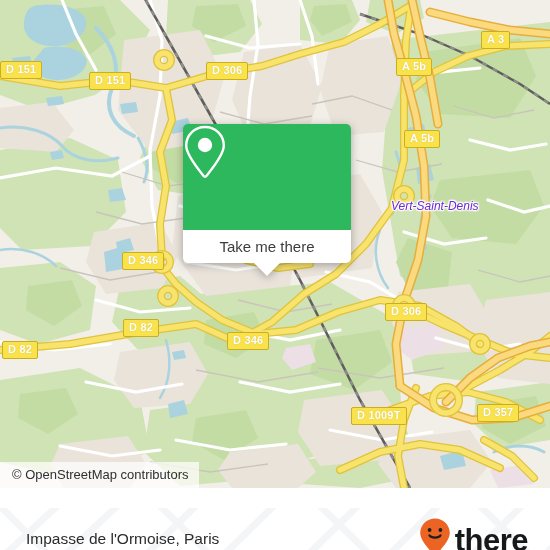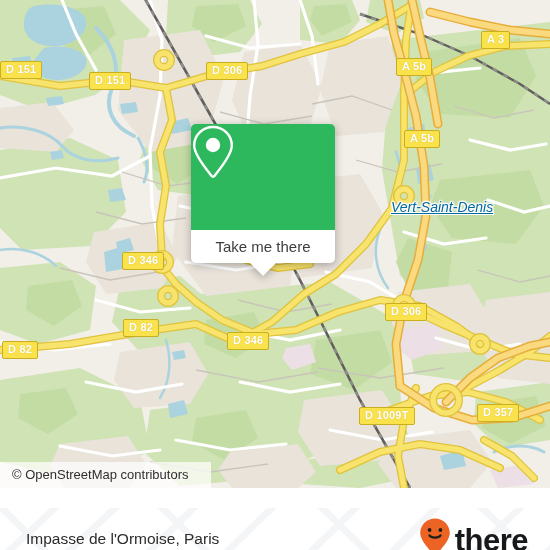--- a/index.html
+++ b/index.html
@@ -27,44 +27,43 @@
     padding:1px 5px 2px 5px;
     white-space:nowrap;
     letter-spacing:.2px;
     text-shadow:0 0 1px rgba(120,100,10,.35);
     box-sizing:border-box;
   }
   
   .place-label{
     position:absolute;
     font-style:italic;
-    font-size:14px;
-    color:#0369a1;
+    font-size:12px;
+    color:#6d28d9;
     white-space:nowrap;
     text-shadow:
       1px 0 1.5px #fff,-1px 0 1.5px #fff,0 1px 1.5px #fff,0 -1px 1.5px #fff,
       1px 1px 1.5px #fff,-1px -1px 1.5px #fff,1px -1px 1.5px #fff,-1px 1px 1.5px #fff;
-    text-decoration: underline;
   }
   .place-label.cut{overflow:hidden;margin-left:43px;}
 
   
   .attribution{
     position:absolute;left:0;bottom:0;
     background:rgba(255,255,255,.72);
     color:#2f2f2f;
     font-size:13px;
     line-height:16px;
-    padding:5px 22px 5px 12px;
+    padding:5px 10px 5px 12px;
     white-space:nowrap;
   }
 
   
   .popup{
-    position:absolute;left:191px;top:124px;width:144px;
+    position:absolute;left:183px;top:124px;width:168px;
     filter:drop-shadow(0 2px 4px rgba(0,0,0,.30));
   }
   .popup-head{
     background:#2db85d;
     border-radius:5px 5px 0 0;
     height:106px;
     display:flex;align-items:center;justify-content:center;
   }
   .popup-foot{
     background:#ffffff;
@@ -324,21 +323,21 @@
     <div class="shield" style="left:89px;top:72px">D 151</div>
     <div class="shield" style="left:206px;top:62px">D 306</div>
     <div class="shield" style="left:481px;top:31px">A 3</div>
     <div class="shield" style="left:396px;top:58px">A 5b</div>
     <div class="shield" style="left:404px;top:130px">A 5b</div>
     <div class="shield" style="left:122px;top:252px">D 346</div>
     <div class="shield" style="left:123px;top:319px">D 82</div>
     <div class="shield" style="left:2px;top:341px">D 82</div>
     <div class="shield" style="left:227px;top:332px">D 346</div>
     <div class="shield" style="left:385px;top:303px">D 306</div>
-    <div class="shield" style="left:359px;top:407px">D 1009T</div>
+    <div class="shield" style="left:351px;top:407px">D 1009T</div>
     <div class="shield" style="left:477px;top:404px">D 357</div>
 
     <div class="place-label" style="left:391px;top:199px">Vert-Saint-Denis</div>
     <div class="place-label cut" style="left:527px;top:466px">Me</div>
 
     <div class="popup">
       <div class="popup-head">
         <span>
           <svg width="44" height="56" viewBox="0 0 44 56" fill="none">
             <path d="M22 3 C11.5 3 3.2 11.3 3.2 21.6 C3.2 31.5 16.4 46.5 20.6 52.0 C21.3 52.9 22.7 52.9 23.4 52.0 C27.6 46.5 40.8 31.5 40.8 21.6 C40.8 11.3 32.5 3 22 3 Z" stroke="#ffffff" stroke-width="2.4" fill="none"></path>

